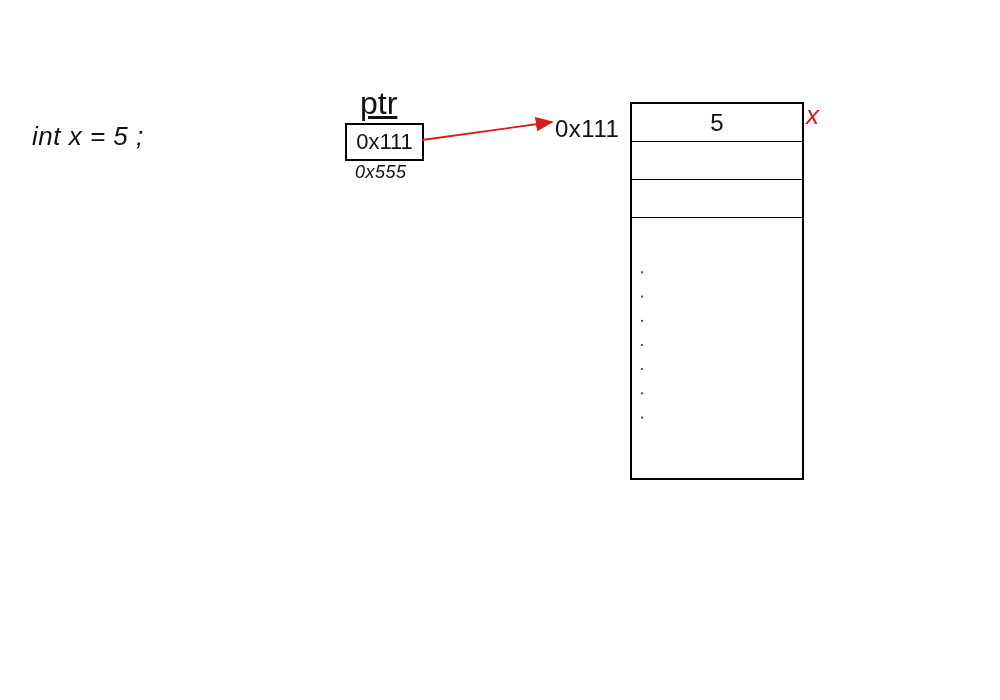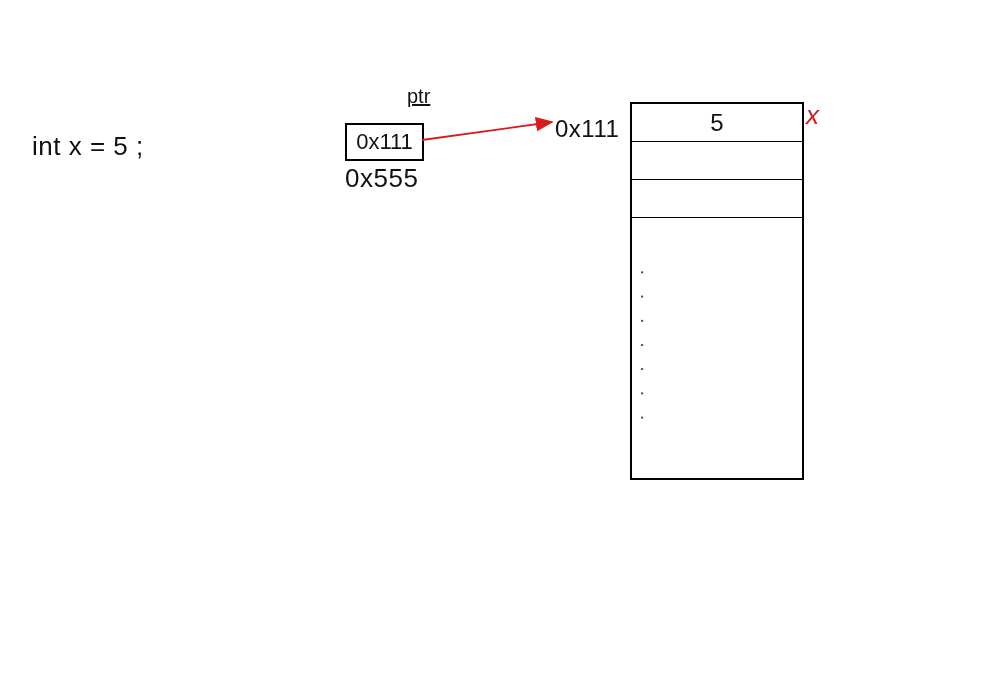--- a/index.html
+++ b/index.html
@@ -19,47 +19,48 @@
   }
   .handwritten {
     white-space: pre;
     font-size: 26px;
     line-height: 1.4;
     letter-spacing: 0.5px;
   }
   .code-block {
     position: absolute;
     left: 32px;
-    top: 55px;
+    top: 45px;
+    font-style: italic;
   }
   .ptr-label {
     position: absolute;
     left: 360px;
     top: 85px;
-    font-size: 20px;
+    font-size: 32px;
     text-decoration: underline;
-    margin-left: 47px;
   }
   .ptr-box {
     position: absolute;
     left: 345px;
     top: 123px;
     width: 75px;
     height: 34px;
     border: 2px solid #000;
     display: flex;
     align-items: center;
     justify-content: center;
     font-size: 22px;
   }
   .ptr-addr {
     position: absolute;
-    left: 345px;
+    left: 355px;
     top: 160px;
-    font-size: 26px;
+    font-size: 18px;
+    font-style: italic;
   }
   .arrow-svg {
     position: absolute;
     left: 0;
     top: 0;
     pointer-events: none;
   }
   .mem-addr-label {
     position: absolute;
     left: 555px;

